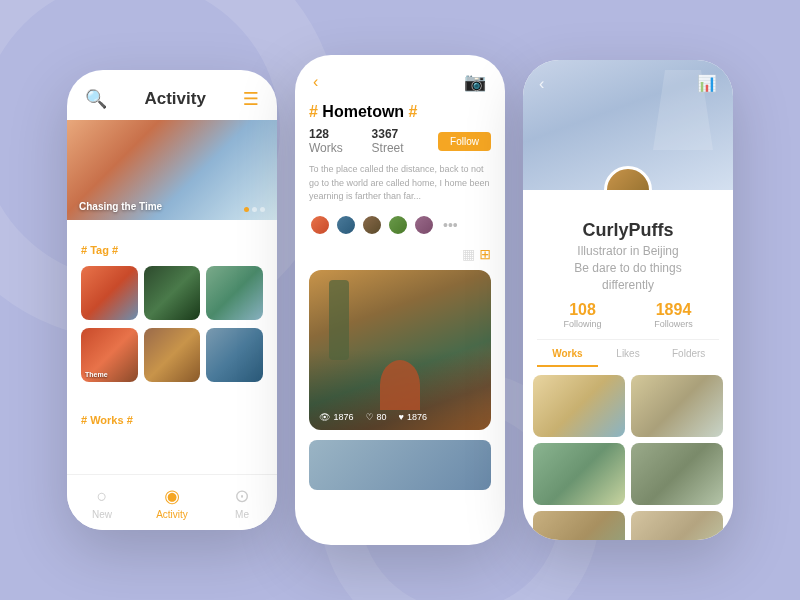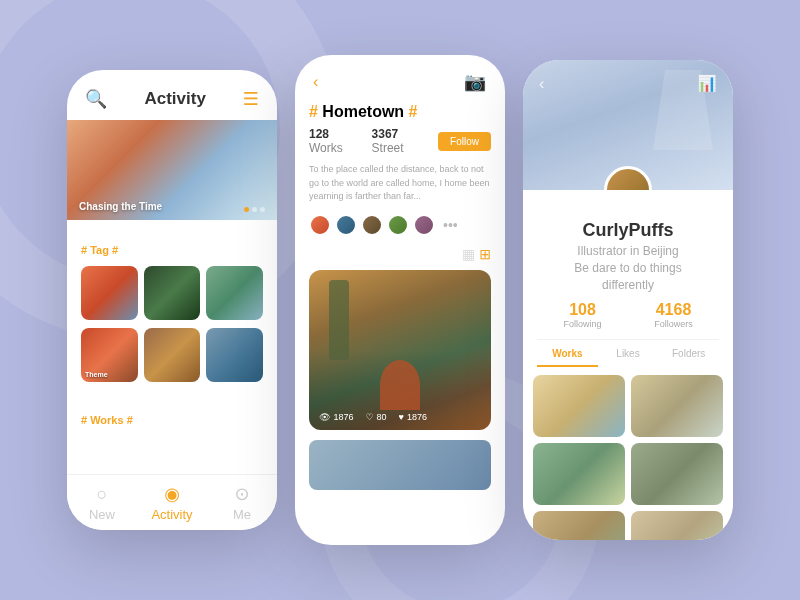--- a/index.html
+++ b/index.html
@@ -119,21 +119,21 @@
     .nav-item {
       flex: 1;
       display: flex;
       flex-direction: column;
       align-items: center;
       gap: 2px;
       cursor: pointer;
     }
     .nav-icon { font-size: 18px; color: #ccc; }
     .nav-icon.active { color: #f5a623; }
-    .nav-label { font-size: 13px; color: #ccc; }
+    .nav-label { font-size: 10px; color: #ccc; }
     .nav-label.active { color: #f5a623; }
 
     
     .p2-header {
       display: flex;
       align-items: center;
       justify-content: space-between;
       padding: 16px 18px 10px;
     }
     .back-icon { color: #f5a623; font-size: 16px; }
@@ -443,21 +443,21 @@
         <span>Be dare to do things differently</span>
       </div>
     </div>
 
     <div class="p3-stats-row">
       <div class="p3-stat">
         <div class="p3-stat-num">108</div>
         <div class="p3-stat-label">Following</div>
       </div>
       <div class="p3-stat">
-        <div class="p3-stat-num">4168</div>
+        <div class="p3-stat-num">1894</div>
         <div class="p3-stat-label">Followers</div>
       </div>
     </div>
 
     <div class="p3-tabs">
       <div class="p3-tab active">Works</div>
       <div class="p3-tab">Likes</div>
       <div class="p3-tab">Folders</div>
     </div>
 

